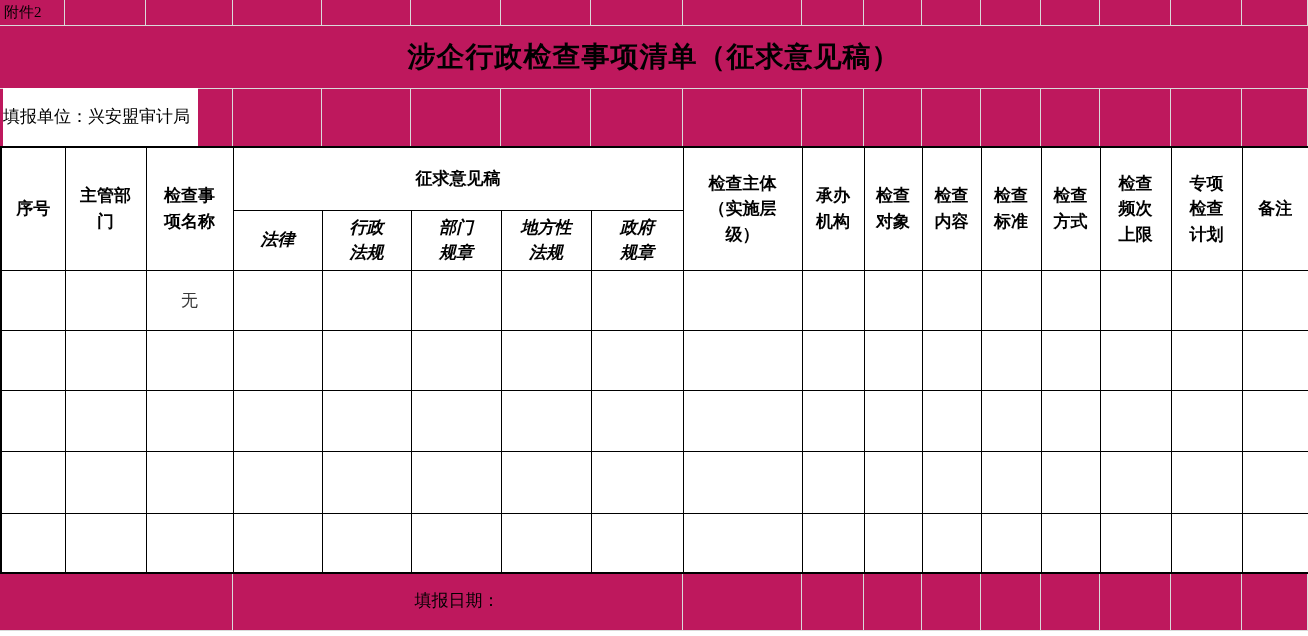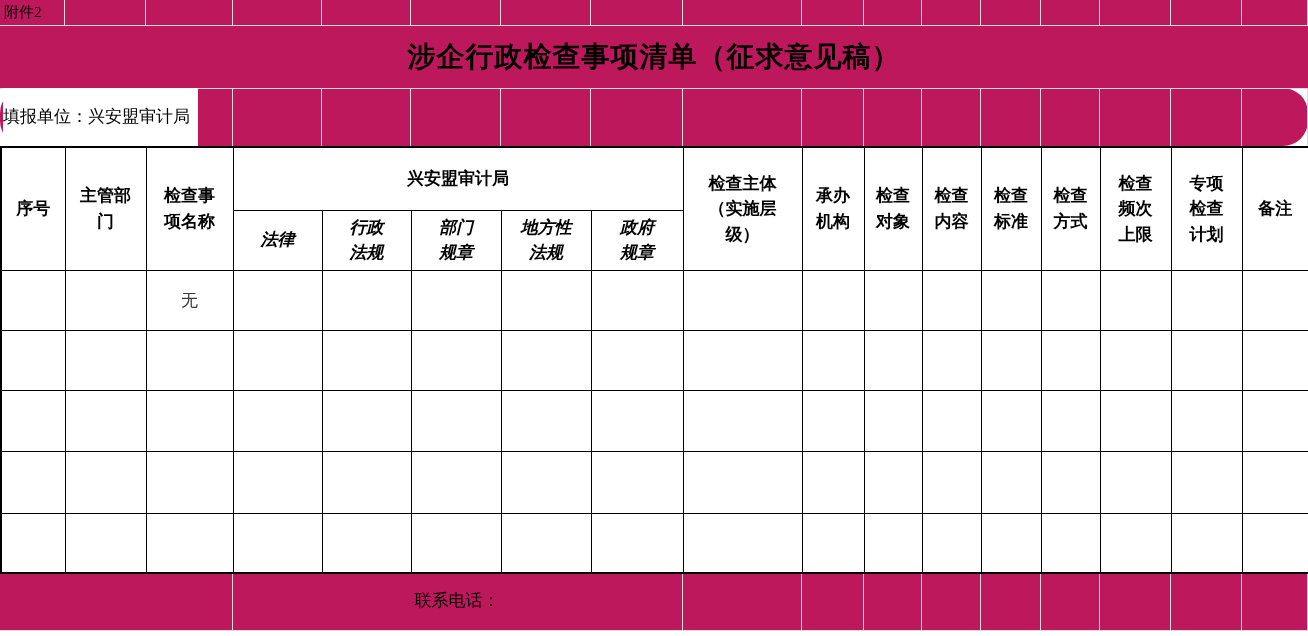--- a/index.html
+++ b/index.html
@@ -7,21 +7,21 @@
   body {
     width:1308px; height:636px;
     font-family:"Liberation Serif","DejaVu Serif",serif;
     color:#000;
   }
   .sheet { position:relative; width:1308px; height:636px; background:#fff; overflow:hidden; }
 
   .band { position:absolute; left:0; width:1308px; background:#be185d; }
   .band-a     { top:0;    height:25px; }
   .band-title { top:25px; height:63px; text-align:center; }
-  .band-c     { top:88px; height:58px;border-radius:25px; }
+  .band-c     { top:88px; height:58px; }
   .band-footer{ top:572px;height:58px; }
 
   .attach-label { position:absolute; left:4px; top:0; line-height:25px; font-size:15px; z-index:2; }
   .title-text   { display:inline-block; line-height:63px; font-size:28px; font-weight:bold; letter-spacing:1px; }
   .unit-label   { position:absolute; left:3px;   top:0; line-height:58px; font-size:17px; background:#fff; padding:0 8px 0 0; z-index:2; }
   .date-label   { position:absolute; left:921px; top:0; line-height:58px; font-size:17px; background:#fff; padding:0 8px 0 3px; z-index:2; }
 
   .footer-cell { position:absolute; top:0; line-height:58px; font-size:17px; text-align:center; z-index:2; }
   .cell-filler { left:0;     width:232px; }
   .cell-phone  { left:232px; width:450px; }
@@ -119,21 +119,21 @@
         <col style="width: 71px;">
         <col style="width: 67px;">
       </colgroup>
     <thead>
         <tr style="height: 63px;">
           <th rowspan="2">序号</th>
           <th rowspan="2">主管部
 门</th>
           <th rowspan="2">检查事
 项名称</th>
-          <th colspan="5">兴安盟审计局</th>
+          <th colspan="5">征求意见稿</th>
           <th rowspan="2">检查主体
 （实施层
 级）</th>
           <th rowspan="2">承办
 机构</th>
           <th rowspan="2">检查
 对象</th>
           <th rowspan="2">检查
 内容</th>
           <th rowspan="2">检查
@@ -253,21 +253,21 @@
           <td></td>
           <td></td>
           <td></td>
           <td></td>
           <td></td>
         </tr>
       </tbody>
   </table>
 
   <div class="band band-footer">
-    <span class="footer-cell cell-phone">联系电话：</span>
+    <span class="footer-cell cell-phone">填报日期：</span>
   <div class="vline" style="left: 232px;"></div>
       <div class="vline" style="left: 682px;"></div>
       <div class="vline" style="left: 801px;"></div>
       <div class="vline" style="left: 863px;"></div>
       <div class="vline" style="left: 921px;"></div>
       <div class="vline" style="left: 980px;"></div>
       <div class="vline" style="left: 1040px;"></div>
       <div class="vline" style="left: 1099px;"></div>
       <div class="vline" style="left: 1170px;"></div>
       <div class="vline" style="left: 1241px;"></div>

